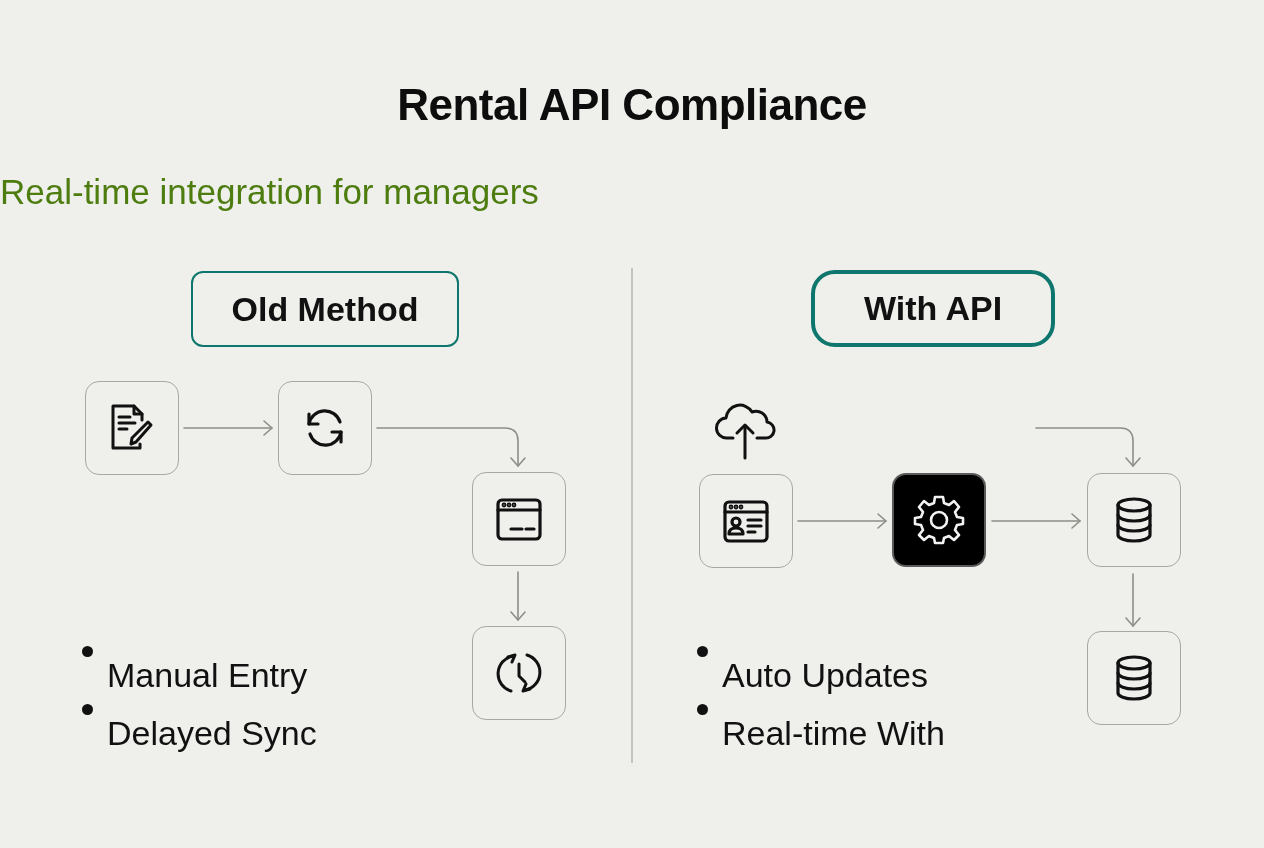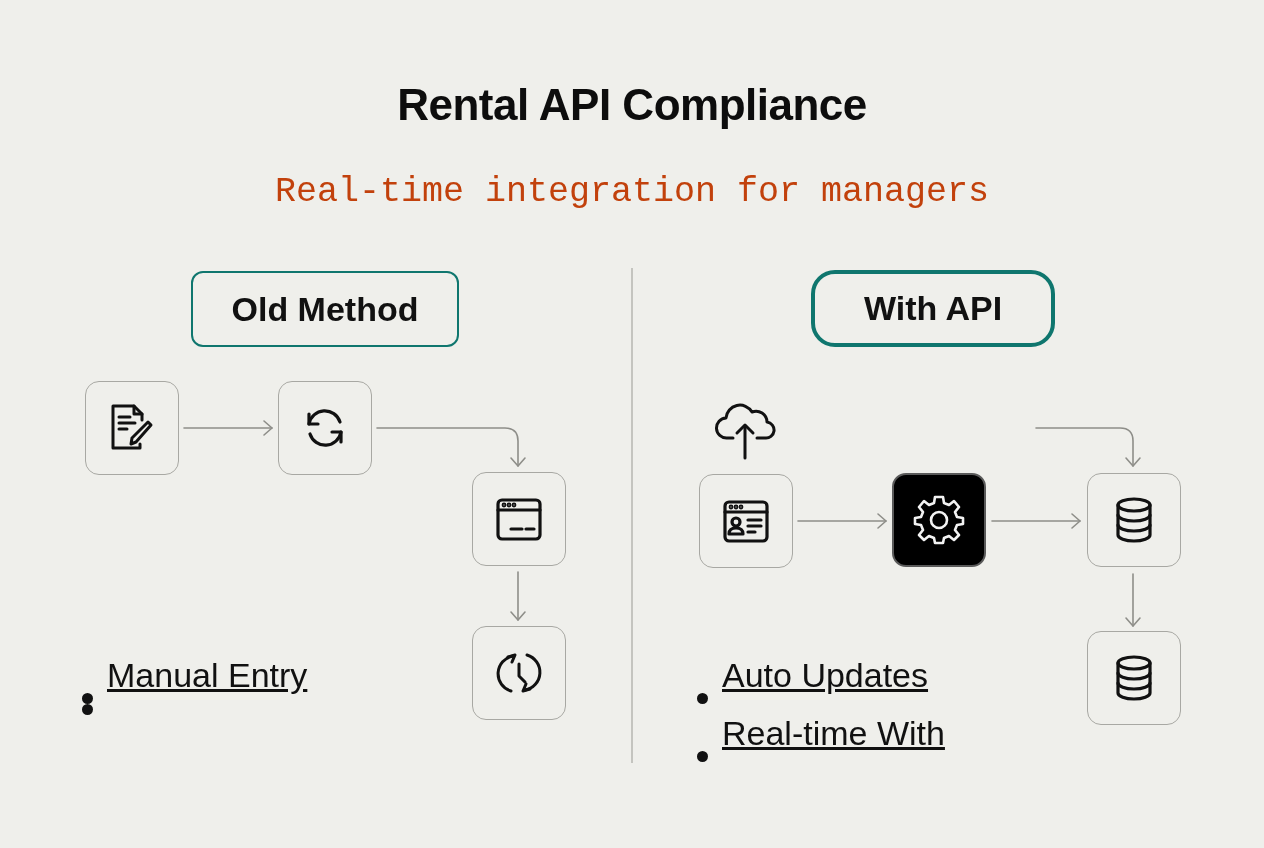--- a/index.html
+++ b/index.html
@@ -9,22 +9,22 @@
     font-family: "Liberation Sans", "DejaVu Sans", sans-serif;
     color: #111;
     position: relative;
   }
   .abs { position: absolute; }
   .title {
     left: 0; width: 1264px; top: 80px; text-align: center;
     font-size: 44px; font-weight: 700; letter-spacing: -0.5px; color: #0d0d0d;
   }
   .subtitle {
-    left: 0; width: 1264px; top: 172px; text-align: center;
-    font-size: 35px; font-weight: 400; color: #c2410c; font-family: Liberation Mono, monospace;
+    left: 0; width: 1264px; top: 172px; 
+    font-size: 35px; font-weight: 400; color: #4d7c0f;
   }
   .divider {
     left: 631px; top: 268px; width: 2px; height: 495px; background: #c4c4bf;
   }
   .pill {
     box-sizing: border-box; border: 2px solid #0f766e; border-radius: 12px;
     display: flex; align-items: center; justify-content: center;
     font-weight: 700; font-size: 34px; color: #111; background: transparent;
   }
   .pill.old { left: 191px; top: 271px; width: 268px; height: 76px; border-width: 2px; }
@@ -33,21 +33,21 @@
     box-sizing: border-box; width: 94px; height: 94px;
     border: 1.5px solid #a8a8a3; border-radius: 14px;
     display: flex; align-items: center; justify-content: center;
     background: #efefeb;
   }
   .node.dark { background: #000; border: 2px solid #5a5a5a; box-shadow: inset 0 0 0 2px #000; }
   .node svg { width: 56px; height: 56px; }
   .bullets {
     font-size: 34px; color: #111; line-height: 58px;
   }
-  .bullets .li { display: flex; align-items: flex-end; text-decoration: underline; }
+  .bullets .li { display: flex; align-items: flex-start; }
   .bullets .dot {
     width: 11px; height: 11px; border-radius: 50%; background: #111; margin-right: 14px;
   }
   svg.connectors { position: absolute; left: 0; top: 0; width: 1264px; height: 848px; pointer-events: none; }
 </style>
 </head>
 <body>
 
 <div class="abs title">Rental API Compliance</div>
 <div class="abs subtitle">Real-time integration for managers</div>
@@ -122,20 +122,21 @@
   </svg>
 </div>
 
 <div class="abs bullets" style="left:82px; top:646px;">
   <div class="li">
       <span class="dot"></span>
       <span>Manual Entry</span>
     </div>
   <div class="li">
       <span class="dot"></span>
+      <span>Delayed Sync</span>
     </div>
 </div>
 
 <svg class="abs" style="left:713px; top:400px; width:66px; height:62px;" viewBox="0 0 66 62" fill="none" stroke="#111" stroke-width="3" stroke-linecap="round" stroke-linejoin="round">
   <path d="M20 38 H14 A10 10 0 0 1 13 18 A14 14 0 0 1 39 12 A11 11 0 0 1 54 22 A8 8 0 0 1 52 38 H44"></path>
   <path d="M32 58 V26"></path>
   <path d="M24 33 L32 25 L40 33"></path>
 </svg>
 
 <div class="abs node" style="left:699px; top:474px;">

